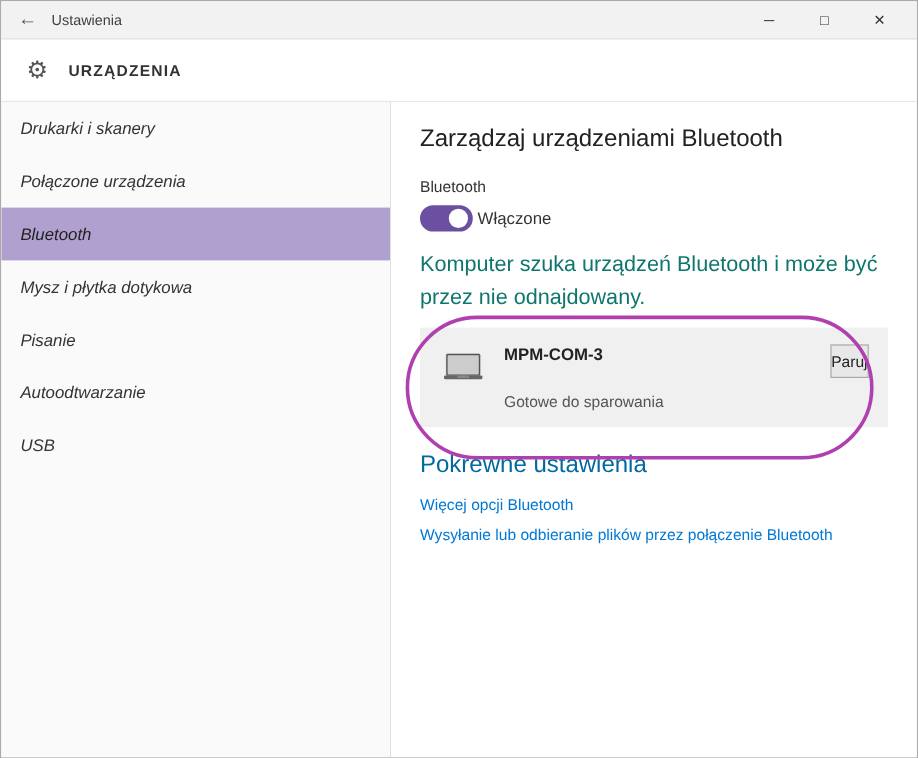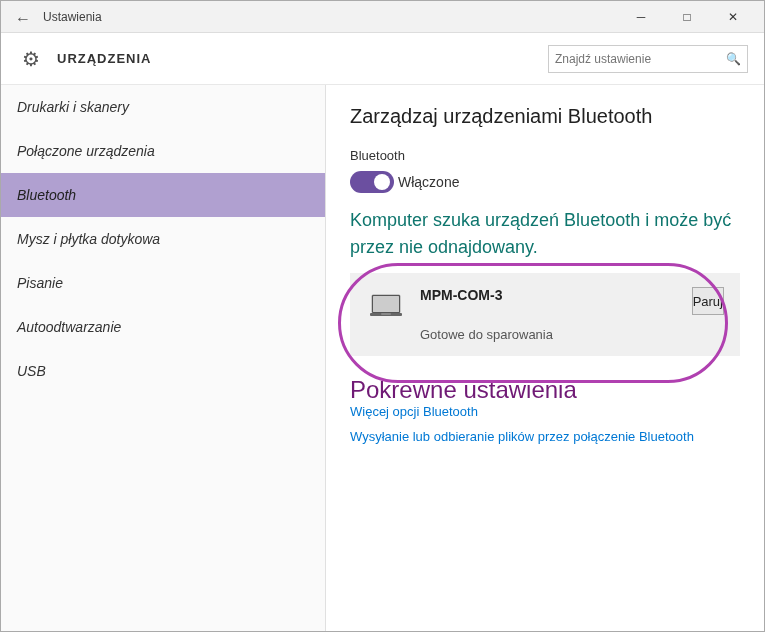--- a/index.html
+++ b/index.html
@@ -257,23 +257,24 @@
       cursor: pointer;
       font-size: 13px;
       color: #222;
       display: flex;
       align-items: center;
       justify-content: center;
     }
 
     
     .related-title {
-      font-size: 24px;
+      font-size: 20px;
       font-weight: 300;
-      color: #701a75;
+      color: #0369a1;
+      margin-bottom: 14px;
       margin-top: 8px;
     }
     .related-link {
       display: block;
       color: #0078d4;
       font-size: 13px;
       margin-bottom: 10px;
       cursor: pointer;
       text-decoration: none;
     }
@@ -291,24 +292,20 @@
   <div class="title-bar-controls">
     <div class="title-bar-btn">─</div>
     <div class="title-bar-btn">□</div>
     <div class="title-bar-btn close">✕</div>
   </div>
 </div>
 
 <div class="header-row">
   <div class="header-gear">⚙</div>
   <div class="header-title">URZĄDZENIA</div>
-  <div class="header-search">
-    <input type="text" placeholder="Znajdź ustawienie" style="">
-    <span class="header-search-icon">🔍</span>
-  </div>
 </div>
 
 <div class="main-layout">
 
   <div class="sidebar">
     <div class="sidebar-item">Drukarki i skanery</div>
     <div class="sidebar-item">Połączone urządzenia</div>
     <div class="sidebar-item active">Bluetooth</div>
     <div class="sidebar-item">Mysz i płytka dotykowa</div>
     <div class="sidebar-item">Pisanie</div>

